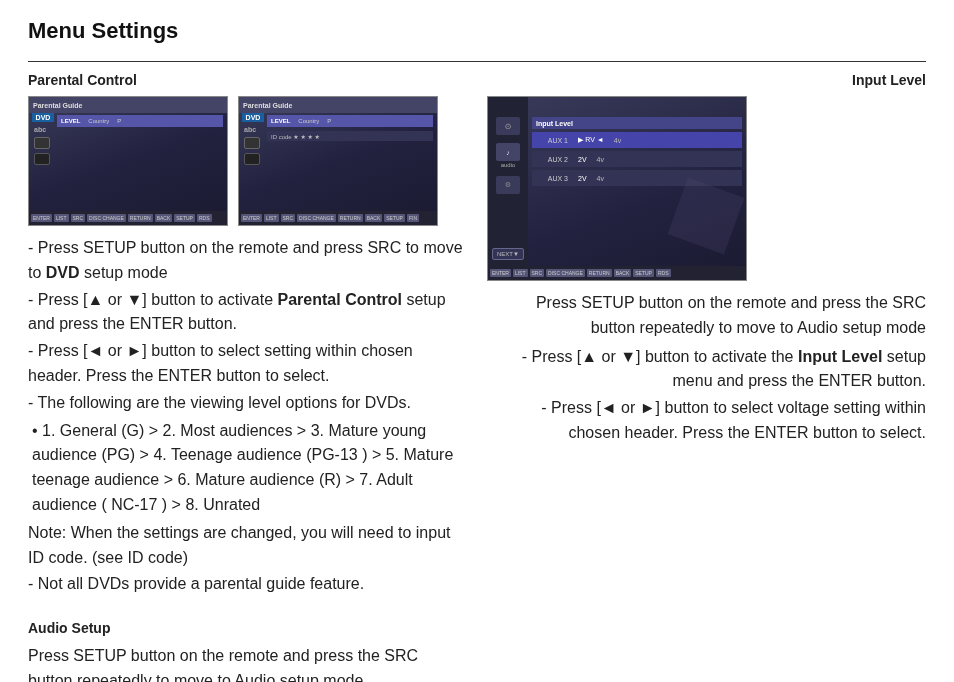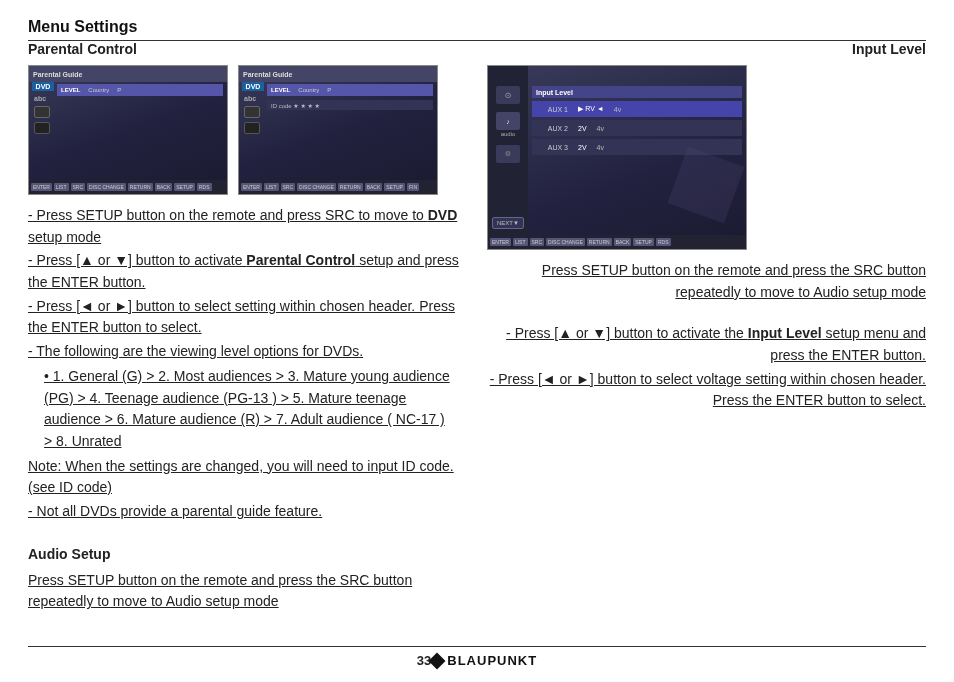--- a/index.html
+++ b/index.html
@@ -14,25 +14,26 @@
       position: relative;
     }
     .page {
       padding: 18px 28px 14px 28px;
       width: 100%;
       height: 100%;
       display: flex;
       flex-direction: column;
     }
     .page-title {
-      font-size: 16px;
+      font-size: 22px;
       font-weight: bold;
       color: #111;
       border-bottom: 1.5px solid #333;
-      padding-bottom: 4px;
+      padding-bottom: 17px;
+      margin-bottom: 10px;
     }
     .main-content {
       display: flex;
       flex: 1;
       gap: 20px;
     }
     .left-col {
       flex: 1;
       display: flex;
       flex-direction: column;
@@ -166,33 +167,32 @@
     }
     .pg-bg-shapes {
       position: absolute;
       top: 30px;
       left: 28px;
       right: 4px;
       bottom: 14px;
       overflow: hidden;
     }
     .body-text {
-      font-size: 14px;
+      font-size: 16px;
       line-height: 1.55;
       color: #222;
-      text-decoration: underline;
     }
     .body-text p {
       margin-bottom: 2px;
     }
     .body-text .bold {
       font-weight: bold;
     }
     .bullet-section {
-      margin: 3px 16px;
+      margin: 3px 4px;
     }
     .note-section {
       margin-top: 2px;
     }
     
     .input-level-box {
       width: 260px;
       height: 185px;
       background: #2a2a3a;
       border: 1px solid #888;
@@ -540,21 +540,21 @@
             <div class="il-btn">RETURN</div>
             <div class="il-btn">BACK</div>
             <div class="il-btn">SETUP</div>
             <div class="il-btn">RDS</div>
           </div>
         </div>
       </div>
 
       <div class="body-text">
         <p>Press SETUP button on the remote and press the SRC button repeatedly to move to Audio setup mode</p>
-        <p style="margin-top:20px;">- Press [▲ or ▼] button to activate the <span class="bold">Input Level</span> setup menu and press the ENTER button.</p>
+        <p style="margin-top:4px;">- Press [▲ or ▼] button to activate the <span class="bold">Input Level</span> setup menu and press the ENTER button.</p>
         <p>- Press [◄ or ►] button to select voltage setting within chosen header. Press the ENTER button to select.</p>
       </div>
 
     </div>
 
   </div>
 
   <div class="footer">
     <span class="footer-page">33</span>
     <div class="blaupunkt-logo">

